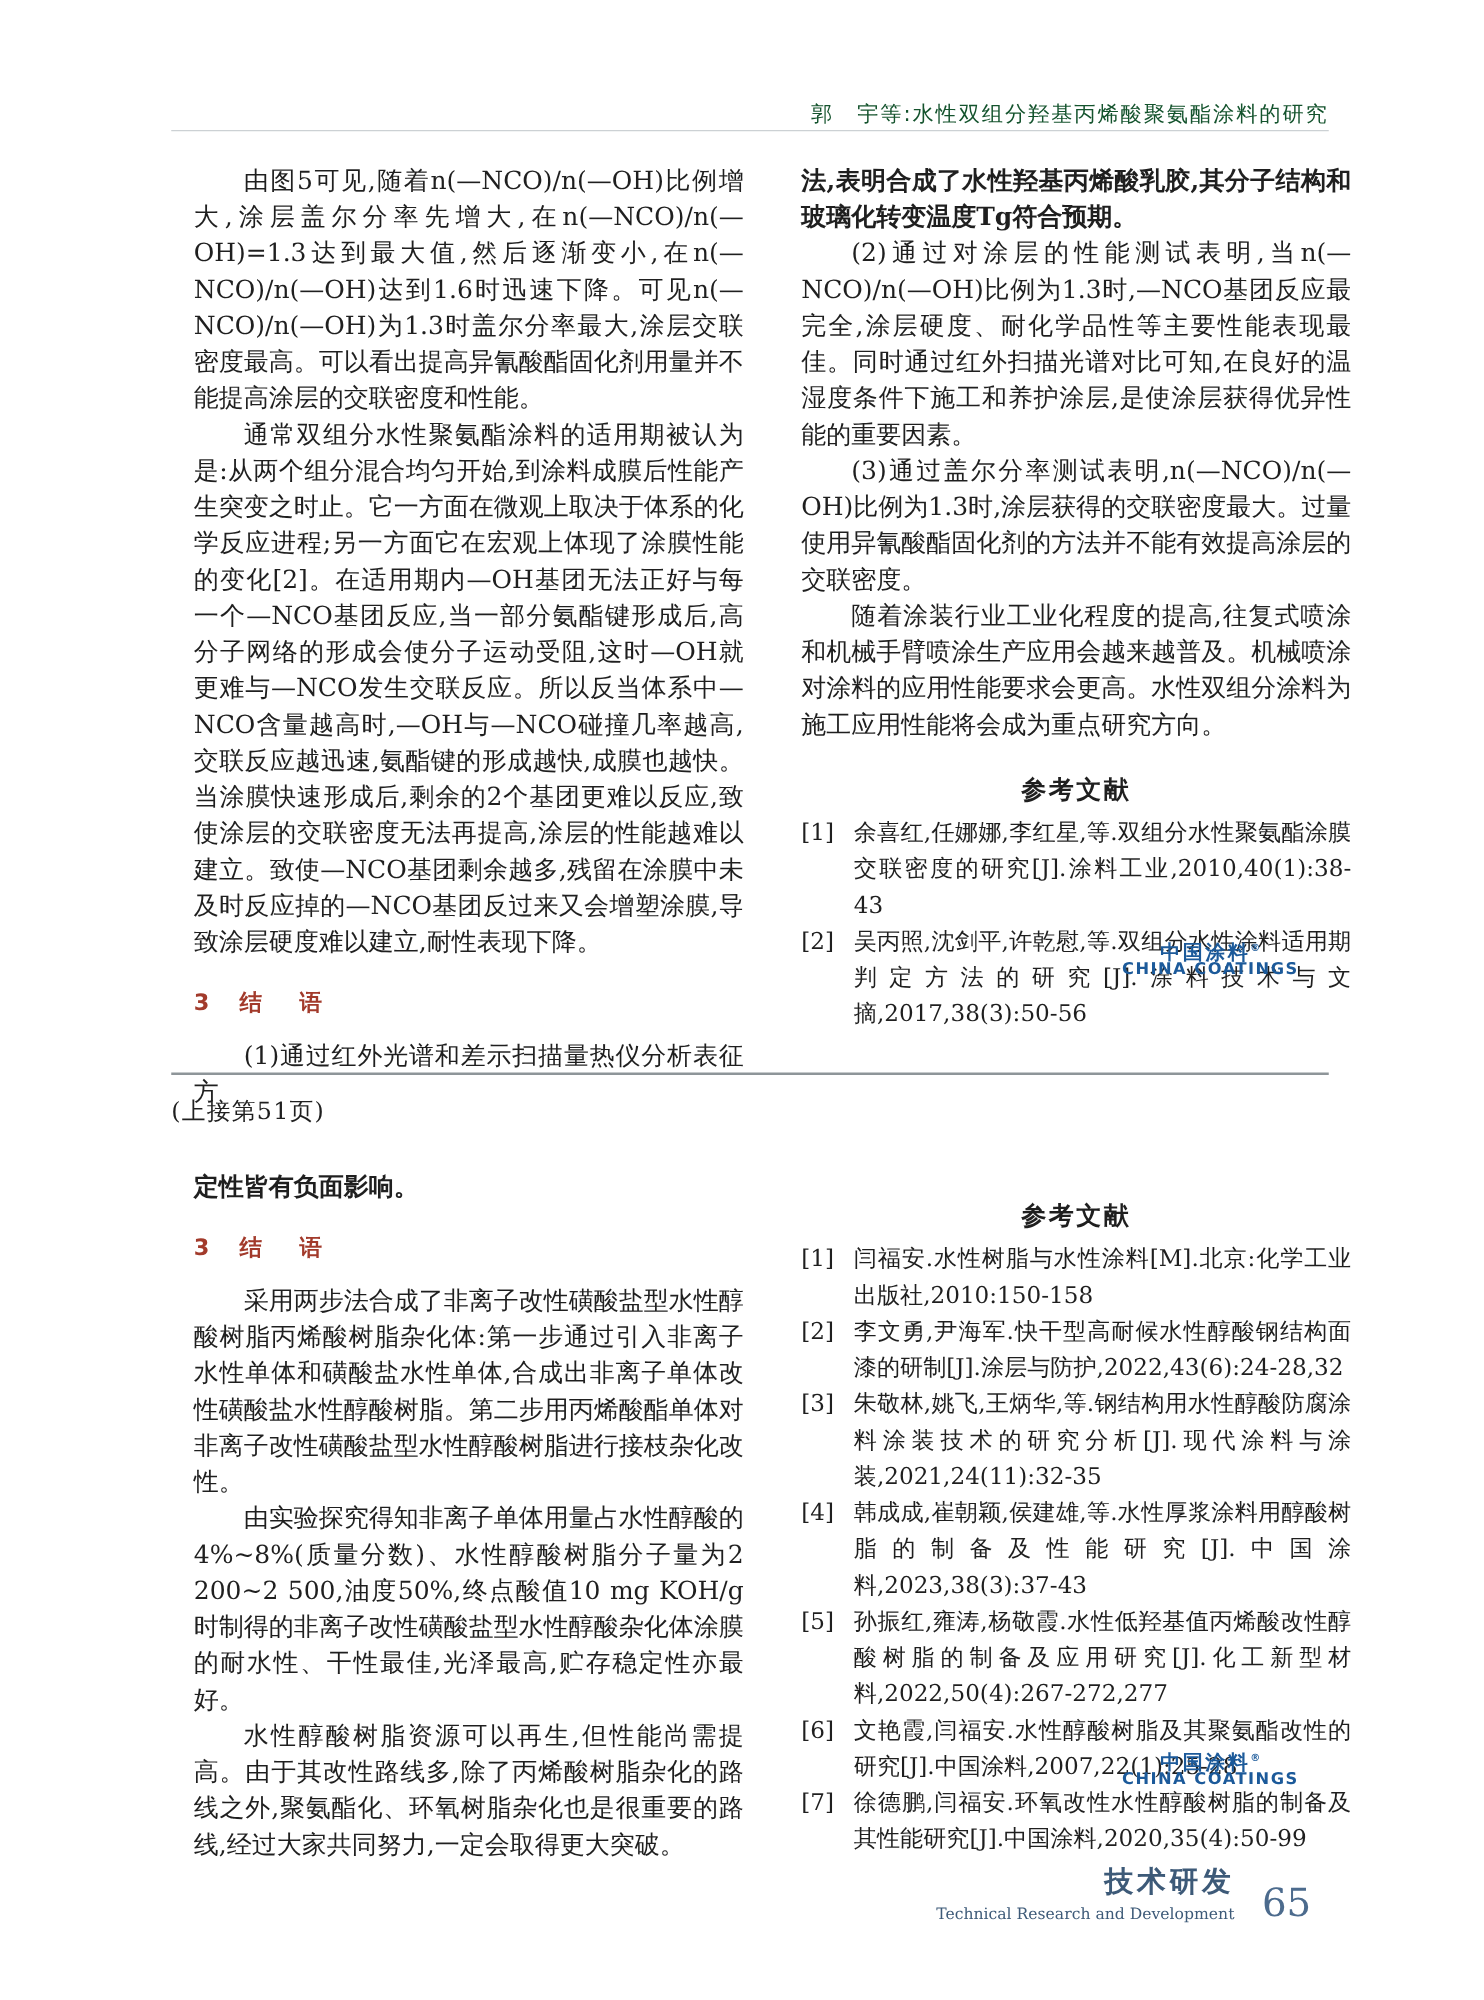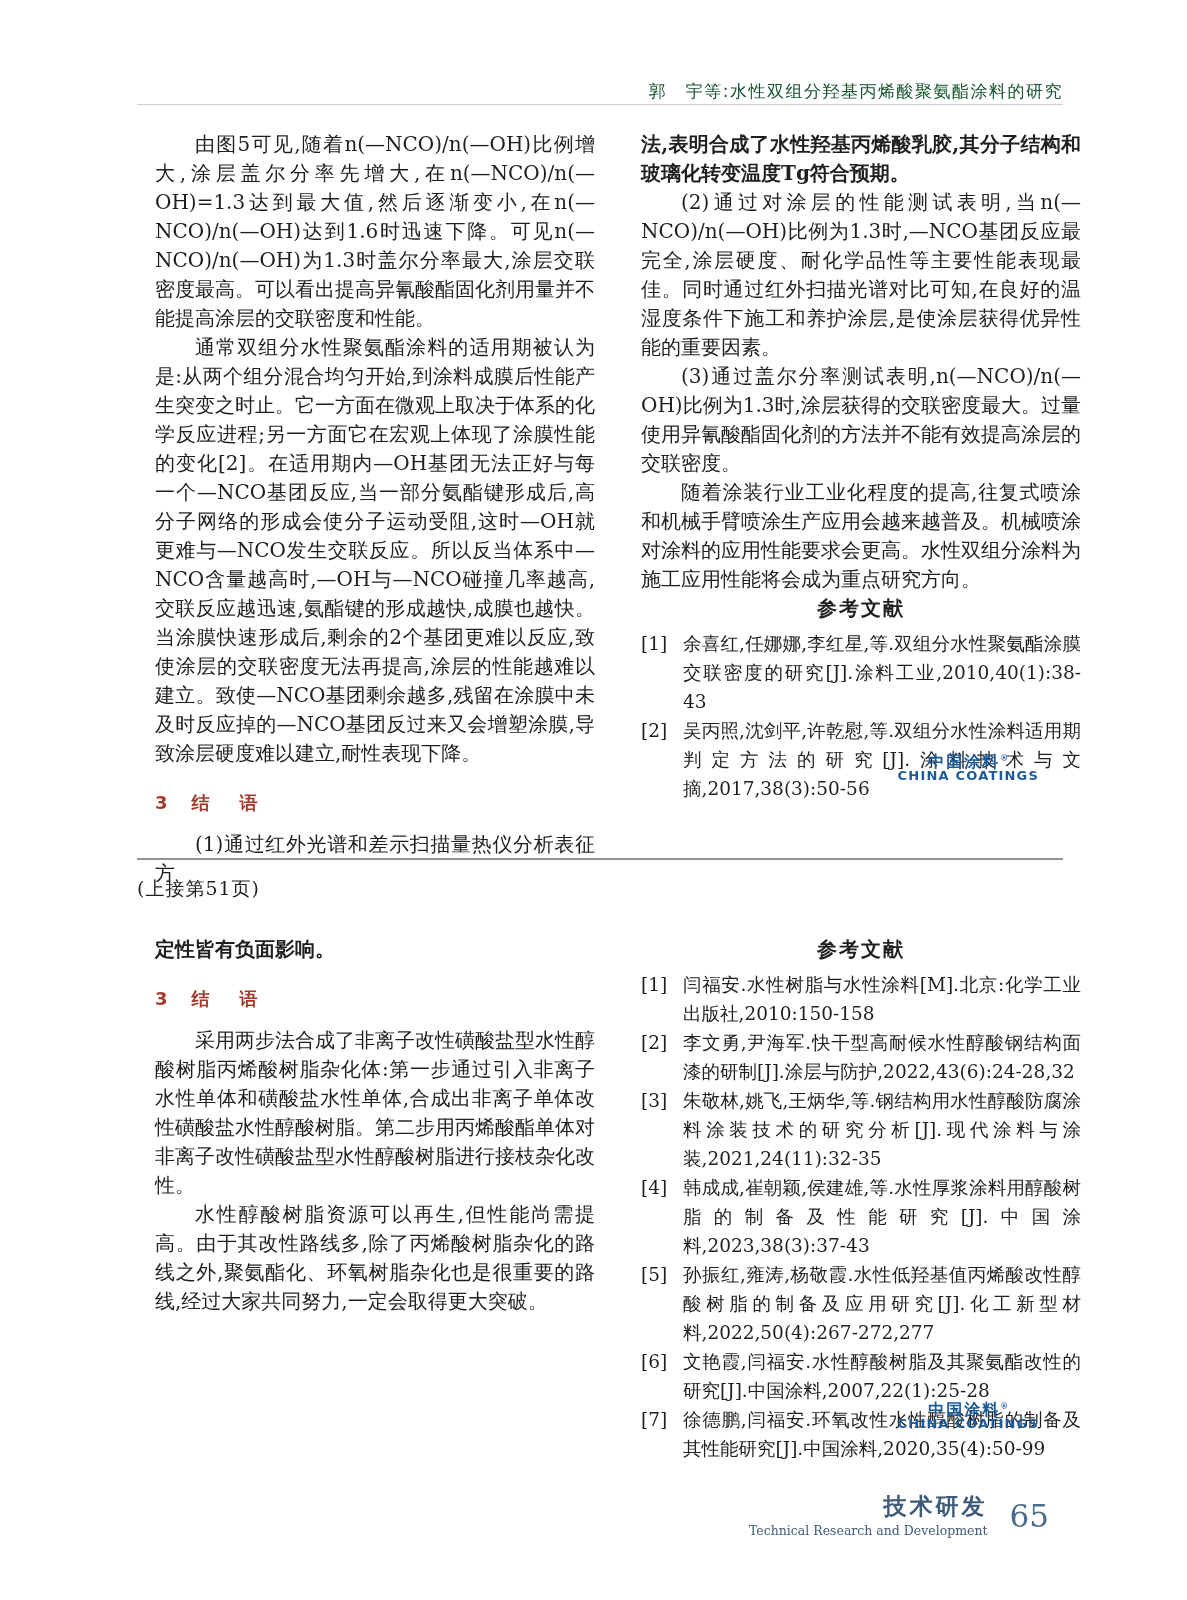--- a/index.html
+++ b/index.html
@@ -32,21 +32,21 @@
     margin:18px 0 10px 0;
     font-family:"DejaVu Sans", sans-serif;
     font-weight:bold; font-size:18px; line-height:34px;
     color:#a23a2b; text-align:left; text-indent:0;
   }
   .sec-num { margin-right:24px; }
   .sec-title { letter-spacing:6px; }
   
   .refs-title {
     text-align:center; font-weight:bold; font-size:20px;
-    margin:0 0 6px 0; letter-spacing:2px;
+    margin:23px 0 6px 0; letter-spacing:2px;
   }
   .ref { display:flex; font-size:18.5px; line-height:29px; }
   .ref-num { width:42px; flex:none; }
   .ref-text { flex:1; text-align:justify; }
   
   .logo { position:absolute; right:148px; text-align:center;
           font-family:"DejaVu Sans", sans-serif; color:#1c5a9a; }
   .logo-top { top:750px; }
   .logo-bottom { top:1398px; }
   .logo-cn { font-weight:bold; font-size:16px; letter-spacing:2px; line-height:18px; }
@@ -57,21 +57,21 @@
     position:absolute; top:858px; left:137px; width:926px;
     border-top:2px solid #8e9599;
   }
   .continuation {
     position:absolute; top:876px; left:137px;
     font-size:19px; letter-spacing:1px;
   }
   
   .footer {
     position:absolute; top:1492px; right:138px;
-    display:flex; align-items:center;
+    display:flex; align-items:flex-end;
     color:#3d5a78;
   }
   .footer-left { text-align:right; padding-right:10px; }
   .footer-cn {
     font-family:"DejaVu Sans", sans-serif; font-weight:bold;
     font-size:23px; letter-spacing:3px; line-height:28px;
   }
   .footer-en { font-size:12.5px; line-height:18px; margin-top:2px; }
   .footer-bar { width:3px; background:#3d5a78; }
   .footer-page {
@@ -121,20 +121,21 @@
   <div class="mid-rule"></div>
   <div class="continuation">(上接第51页)</div>
 
   <div class="two-col bottom-section">
     <div class="col">
       <p class="para noindent">定性皆有负面影响。</p>
       <div class="section-heading">
         <span class="sec-num">3</span><span class="sec-title">结　语</span>
       </div>
       <p class="para">采用两步法合成了非离子改性磺酸盐型水性醇酸树脂丙烯酸树脂杂化体:第一步通过引入非离子水性单体和磺酸盐水性单体,合成出非离子单体改性磺酸盐水性醇酸树脂。第二步用丙烯酸酯单体对非离子改性磺酸盐型水性醇酸树脂进行接枝杂化改性。</p>
+      <p class="para">由实验探究得知非离子单体用量占水性醇酸的4%~8%(质量分数)、水性醇酸树脂分子量为2 200~2 500,油度50%,终点酸值10 mg KOH/g时制得的非离子改性磺酸盐型水性醇酸杂化体涂膜的耐水性、干性最佳,光泽最高,贮存稳定性亦最好。</p>
       <p class="para">水性醇酸树脂资源可以再生,但性能尚需提高。由于其改性路线多,除了丙烯酸树脂杂化的路线之外,聚氨酯化、环氧树脂杂化也是很重要的路线,经过大家共同努力,一定会取得更大突破。</p>
     </div>
     <div class="col">
       <div class="refs-title">参考文献</div>
       <div class="ref">
         <span class="ref-num">[1]</span>
         <span class="ref-text">闫福安.水性树脂与水性涂料[M].北京:化学工业出版社,2010:150-158</span>
       </div>
       <div class="ref">
         <span class="ref-num">[2]</span>

